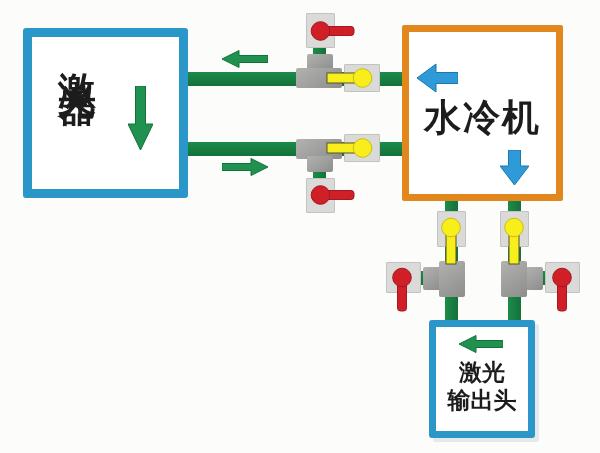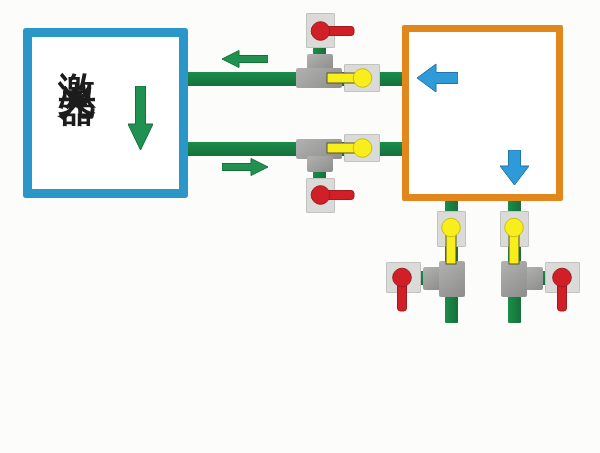--- a/index.html
+++ b/index.html
@@ -120,19 +120,29 @@
     <span class="laser-label">激光器</span>
     <svg class="arrow" style="left:96px;top:49px;" width="25" height="64">
       <polygon points="7.5,0 17.5,0 17.5,38 25,38 12.5,64 0,38 7.5,38" fill="#1f9150" stroke="#15713a" stroke-width="1"></polygon>
     </svg>
   </div>
 
   <div class="box orange" style="left:402px;top:25px;width:161px;height:176px;">
     <svg class="arrow" style="left:8px;top:31px;" width="41" height="30">
       <polygon points="0,15 19,1 19,9.5 41,9.5 41,20.5 19,20.5 19,29" fill="#2f9ad8" stroke="#1f77ad" stroke-width="1"></polygon>
     </svg>
+    <div class="chiller-label">水冷机</div>
     <svg class="arrow" style="left:91px;top:118px;" width="29" height="35">
       <polygon points="8.5,0 20.5,0 20.5,16 29,16 14.5,35 0,16 8.5,16" fill="#2f9ad8" stroke="#1f77ad" stroke-width="1"></polygon>
     </svg>
   </div>
 
+  <div class="box blue-thin" style="left:429px;top:320px;width:106px;height:118px;">
+    <svg class="arrow" style="left:23px;top:8px;" width="44" height="18">
+      <polygon points="0,9 17,0.5 17,5.5 44,5.5 44,12.5 17,12.5 17,17.5" fill="#219150" stroke="#15713a" stroke-width="1"></polygon>
+    </svg>
+    <div class="output-label">
+      <span>激光</span>
+      <span>输出头</span>
+    </div>
+  </div>
 
 </div>
 
 </body></html>

